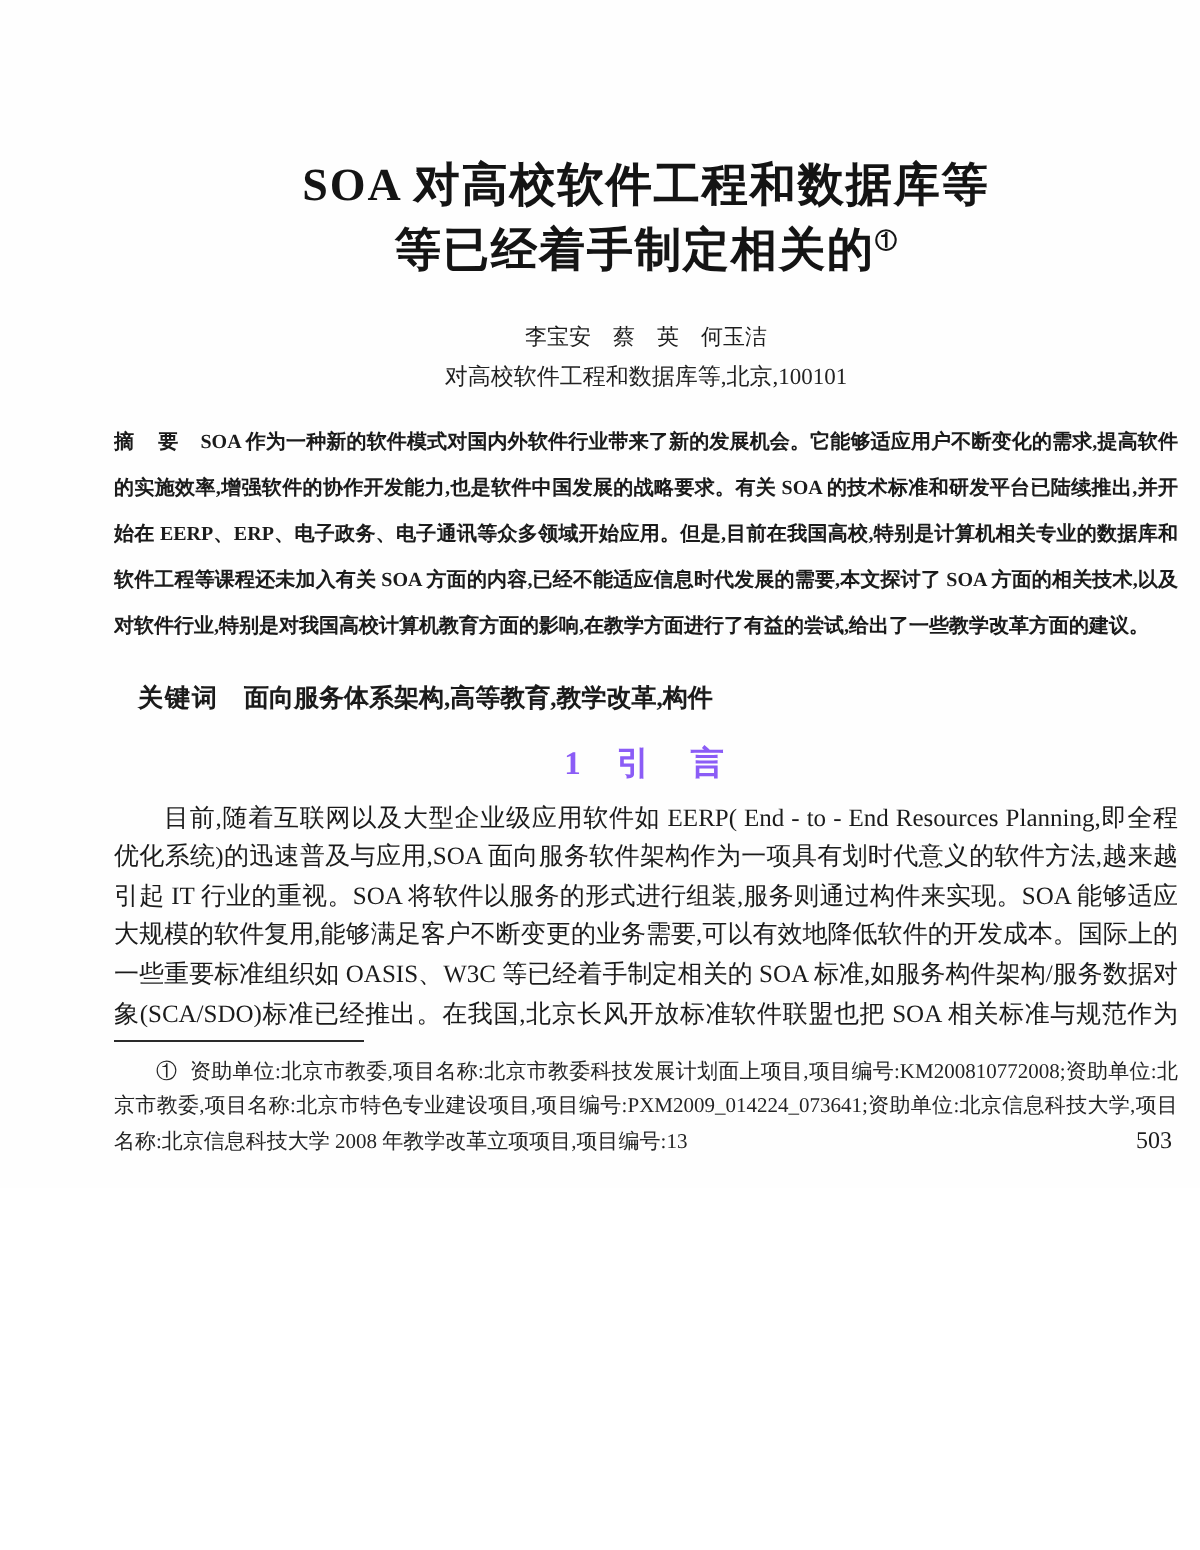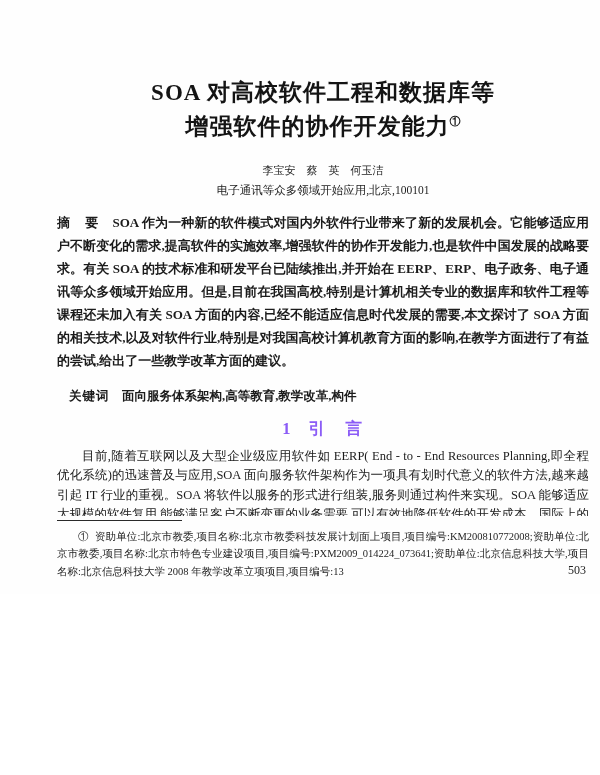--- a/index.html
+++ b/index.html
@@ -48,21 +48,21 @@
   }
   .affiliation {
     margin: 3px 0 0 0;
     text-align: center;
     font-size: 11.5px;
     line-height: 15px;
     color: #222222;
   }
   .abstract {
     margin: 13px 0 0 0;
-    font-size: 13px;
+    font-size: 10px;
     font-weight: bold;
     line-height: 23px;
     text-align: justify;
     color: #1b1b1b;
   }
   .abstract .label,
   .keywords .label {
     margin-right: 1em;
     letter-spacing: 1px;
   }
@@ -125,25 +125,25 @@
     font-size: 12px;
     color: #1d1d1d;
   }
 </style>
 </head>
 <body>
 
 <div class="page">
   <div class="main">
 
-    <h1 class="title"><span>SOA 对高校软件工程和数据库等</span><br><span>增强软件的协作开发能力</span><sup>①</sup></h1>
+    <h1 class="title"><span>SOA 对高校软件工程和数据库等</span><br><span>等已经着手制定相关的</span><sup>①</sup></h1>
 
     <p class="authors">李宝安　蔡　英　何玉洁</p>
 
-    <p class="affiliation">电子通讯等众多领域开始应用,北京,100101</p>
+    <p class="affiliation">对高校软件工程和数据库等,北京,100101</p>
 
     <p class="abstract"><span class="label">摘　要</span><span>SOA 作为一种新的软件模式对国内外软件行业带来了新的发展机会。它能够适应用户不断变化的需求,提高软件的实施效率,增强软件的协作开发能力,也是软件中国发展的战略要求。有关 SOA 的技术标准和研发平台已陆续推出,并开始在 EERP、ERP、电子政务、电子通讯等众多领域开始应用。但是,目前在我国高校,特别是计算机相关专业的数据库和软件工程等课程还未加入有关 SOA 方面的内容,已经不能适应信息时代发展的需要,本文探讨了 SOA 方面的相关技术,以及对软件行业,特别是对我国高校计算机教育方面的影响,在教学方面进行了有益的尝试,给出了一些教学改革方面的建议。</span></p>
 
     <p class="keywords"><span class="label">关键词</span><span>面向服务体系架构,高等教育,教学改革,构件</span></p>
 
     <h2 class="section-heading"><span class="sec-num">1</span><span class="sec-title">引　言</span></h2>
 
     <p class="body-par">目前,随着互联网以及大型企业级应用软件如 EERP( End - to - End Resources Planning,即全程优化系统)的迅速普及与应用,SOA 面向服务软件架构作为一项具有划时代意义的软件方法,越来越引起 IT 行业的重视。SOA 将软件以服务的形式进行组装,服务则通过构件来实现。SOA 能够适应大规模的软件复用,能够满足客户不断变更的业务需要,可以有效地降低软件的开发成本。国际上的一些重要标准组织如 OASIS、W3C 等已经着手制定相关的 SOA 标准,如服务构件架构/服务数据对象(SCA/SDO)标准已经推出。在我国,北京长风开放标准软件联盟也把 SOA 相关标准与规范作为重要的研究与推广内容。国际著名公司 SAP、ORACLE、SUN、Microsoft、IBM、BEA 等已开始研发基于 SOA 架构的软件平台和应用系统。在 2008 年 5 月,由 IDG 公司在北京发布了“SOA 中国路线图”白皮书,确定了从面向构件开始来发展基于 SOA 架构的中国软件。SOA 与面向构件技术为振兴我国软件产业提供了一个重要的发展机遇,使我国与世界 IT 同行处在了同一起跑线上,这也是我国软件发展战略的需要,符合国务院关于软件行业发展的重要文件精神。开展 SOA 相关技术研究与应用,并将 SOA 引入到当前高校的数据库系统基础与软件工程等课程的教学过程中,对于培养适应市场发展需要的高素质应用型人才具有重要的现实意义。</p>
 
   </div>

